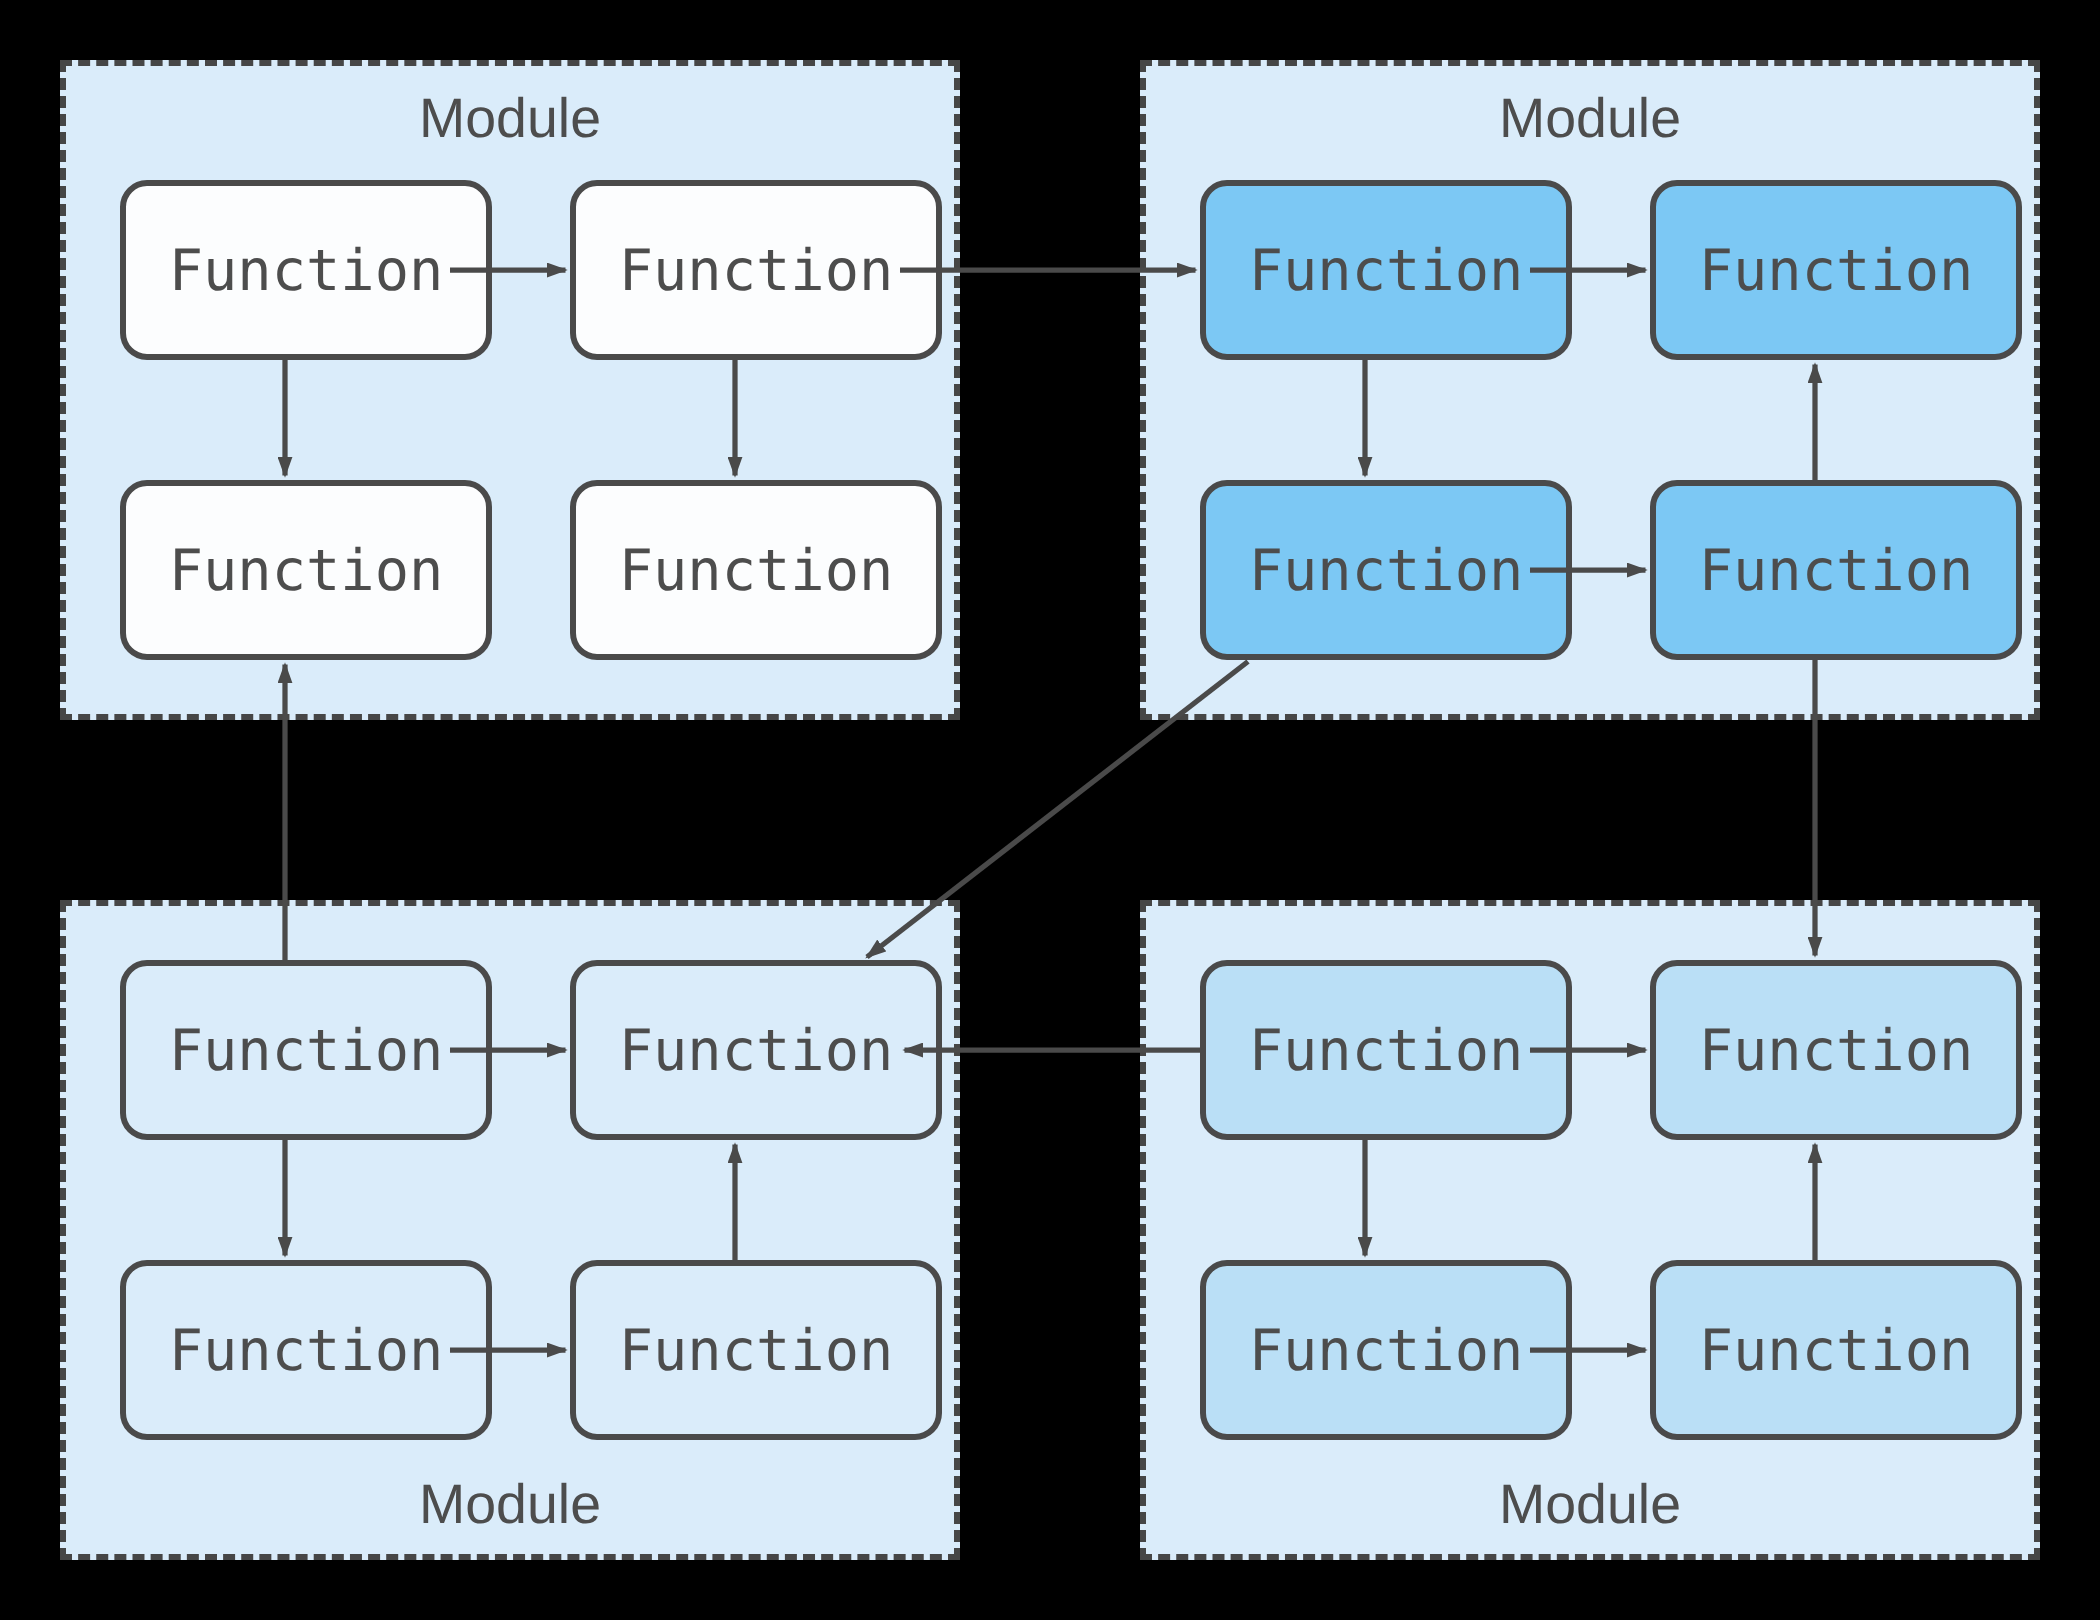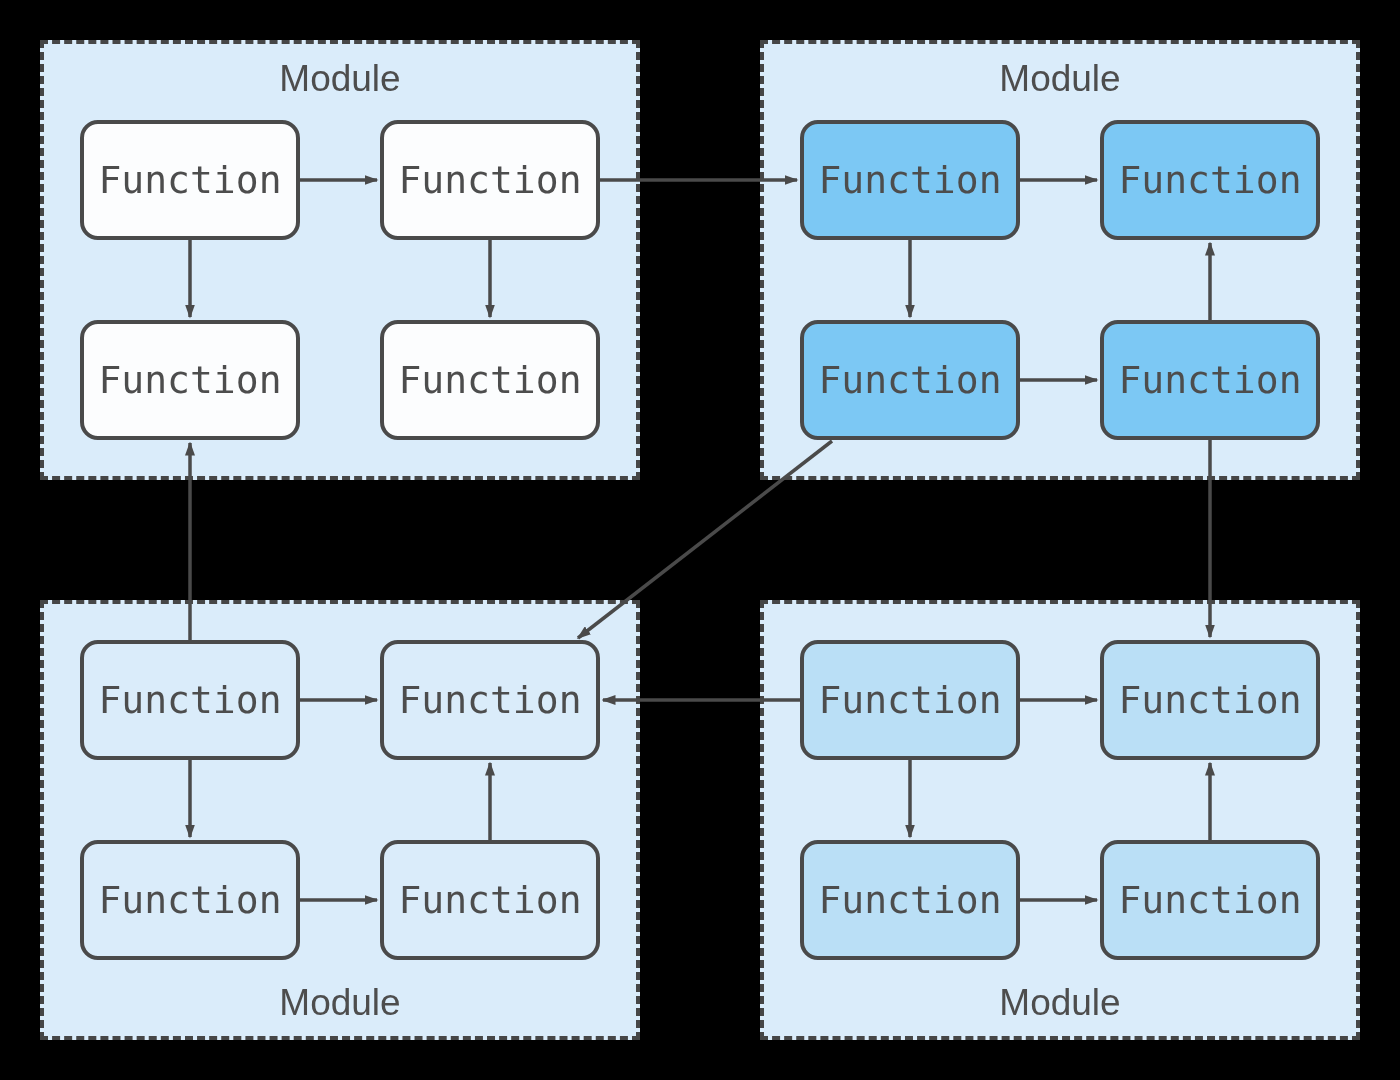--- a/index.html
+++ b/index.html
@@ -30,21 +30,21 @@
     width: 100%;
     text-align: center;
     font-size: 37px;
     color: #4d4d4d;
     font-family: "Liberation Sans", "DejaVu Sans", sans-serif;
   }
   .label-top    .module-label { top: 14px; }
   .label-bottom .module-label { bottom: 12px; }
   .fn {
     position: absolute;
-    width: 220px;
+    width: 248px;
     height: 120px;
     background: var(--node-fill, #ffffff);
     border: 4px solid #4a4a4a;
     border-radius: 18px;
     display: flex;
     align-items: center;
     justify-content: center;
   }
   .fn span {
     font-family: "DejaVu Sans Mono", "Liberation Mono", monospace;

